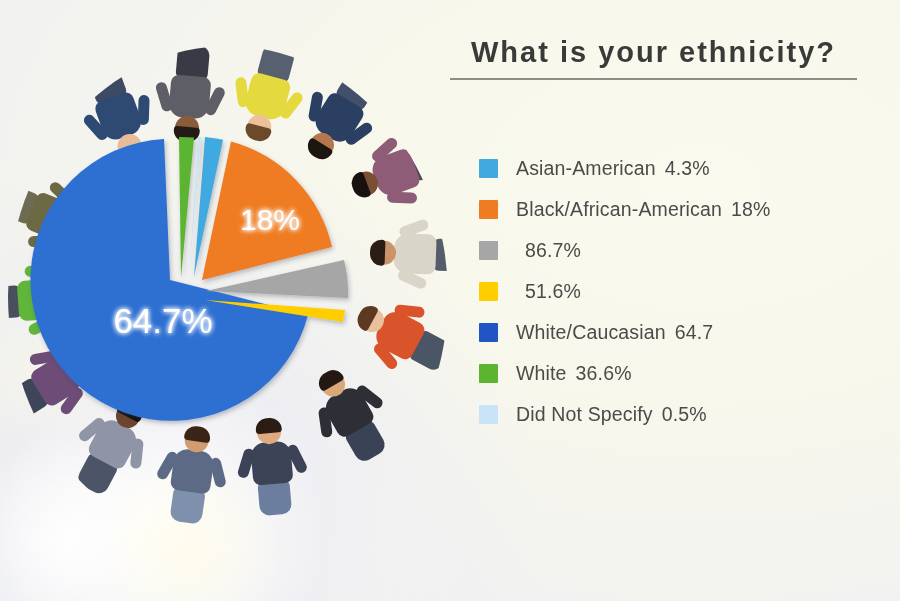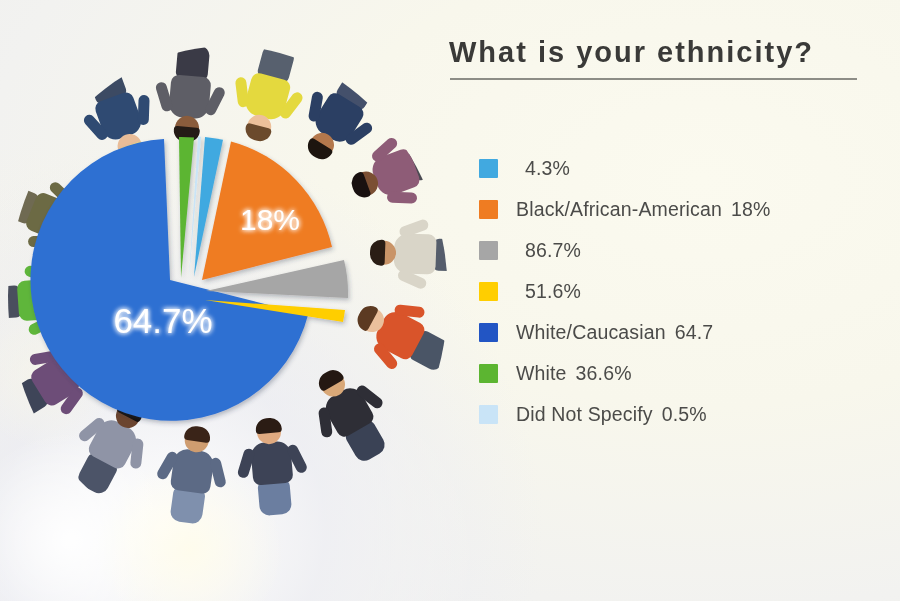--- a/index.html
+++ b/index.html
@@ -65,21 +65,21 @@
 
   .slice-label{
     fill:#ffffff;
     font-family:"Liberation Sans", sans-serif;
     font-weight:400;
     paint-order:stroke;
   }
 
   
   #title{
-    position:absolute;left:449px;top:36px;width:430px;
+    position:absolute;left:471px;top:36px;width:430px;
     font-size:29px;font-weight:bold;color:#3a3a38;
     letter-spacing:2.0px;
     white-space:nowrap;
     text-align:left;
   }
   #title-rule{
     position:absolute;left:450px;top:78px;width:407px;height:2px;
     background:#8d8d86;
   }
 
@@ -302,20 +302,21 @@
     </svg>
   </div>
 
   <div id="title">What is your ethnicity?</div>
   <div id="title-rule"></div>
 
   <div id="legend">
 
     <div class="legend-row">
       <span class="swatch" style="background:#41a9e0;"></span>
+      <span class="legend-text">Asian-American</span>
       <span class="legend-text legend-pct">4.3%</span>
     </div>
 
     <div class="legend-row">
       <span class="swatch" style="background:#ef7c22;"></span>
       <span class="legend-text">Black/African-American</span>
       <span class="legend-text legend-pct">18%</span>
     </div>
 
     <div class="legend-row">

